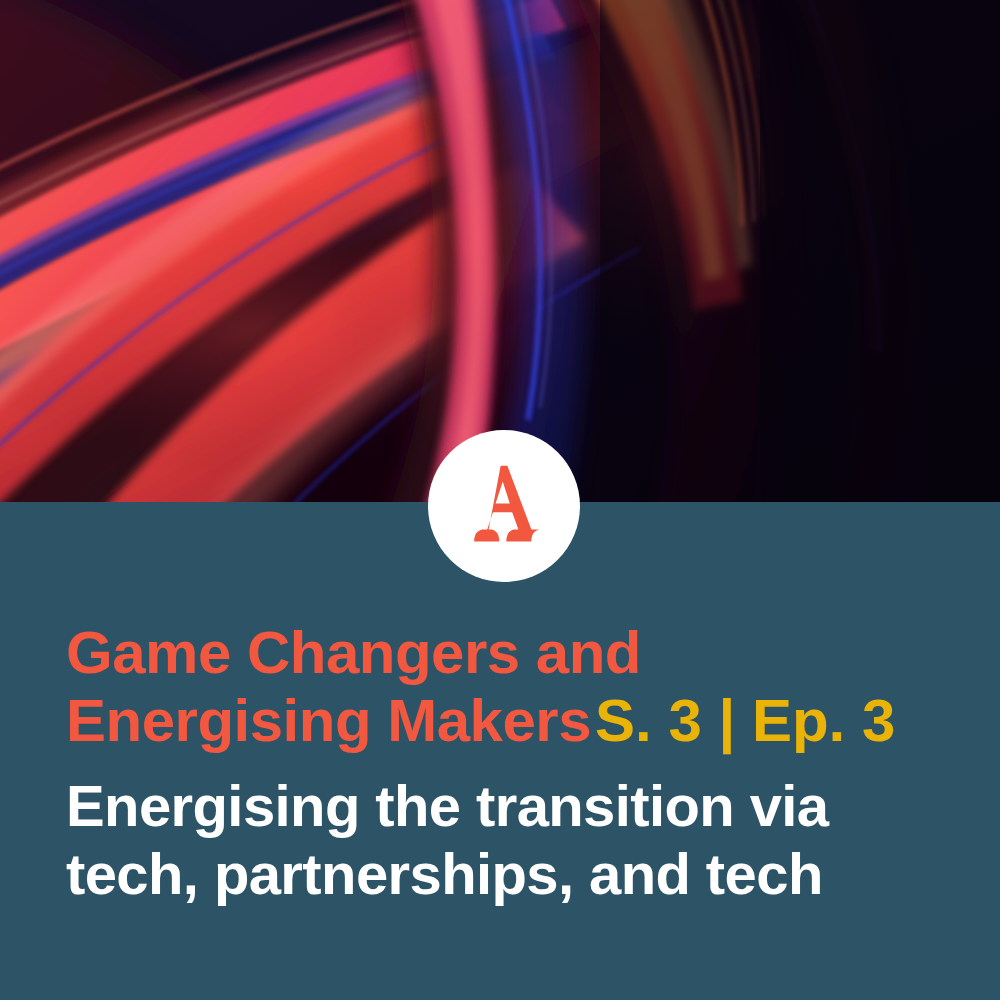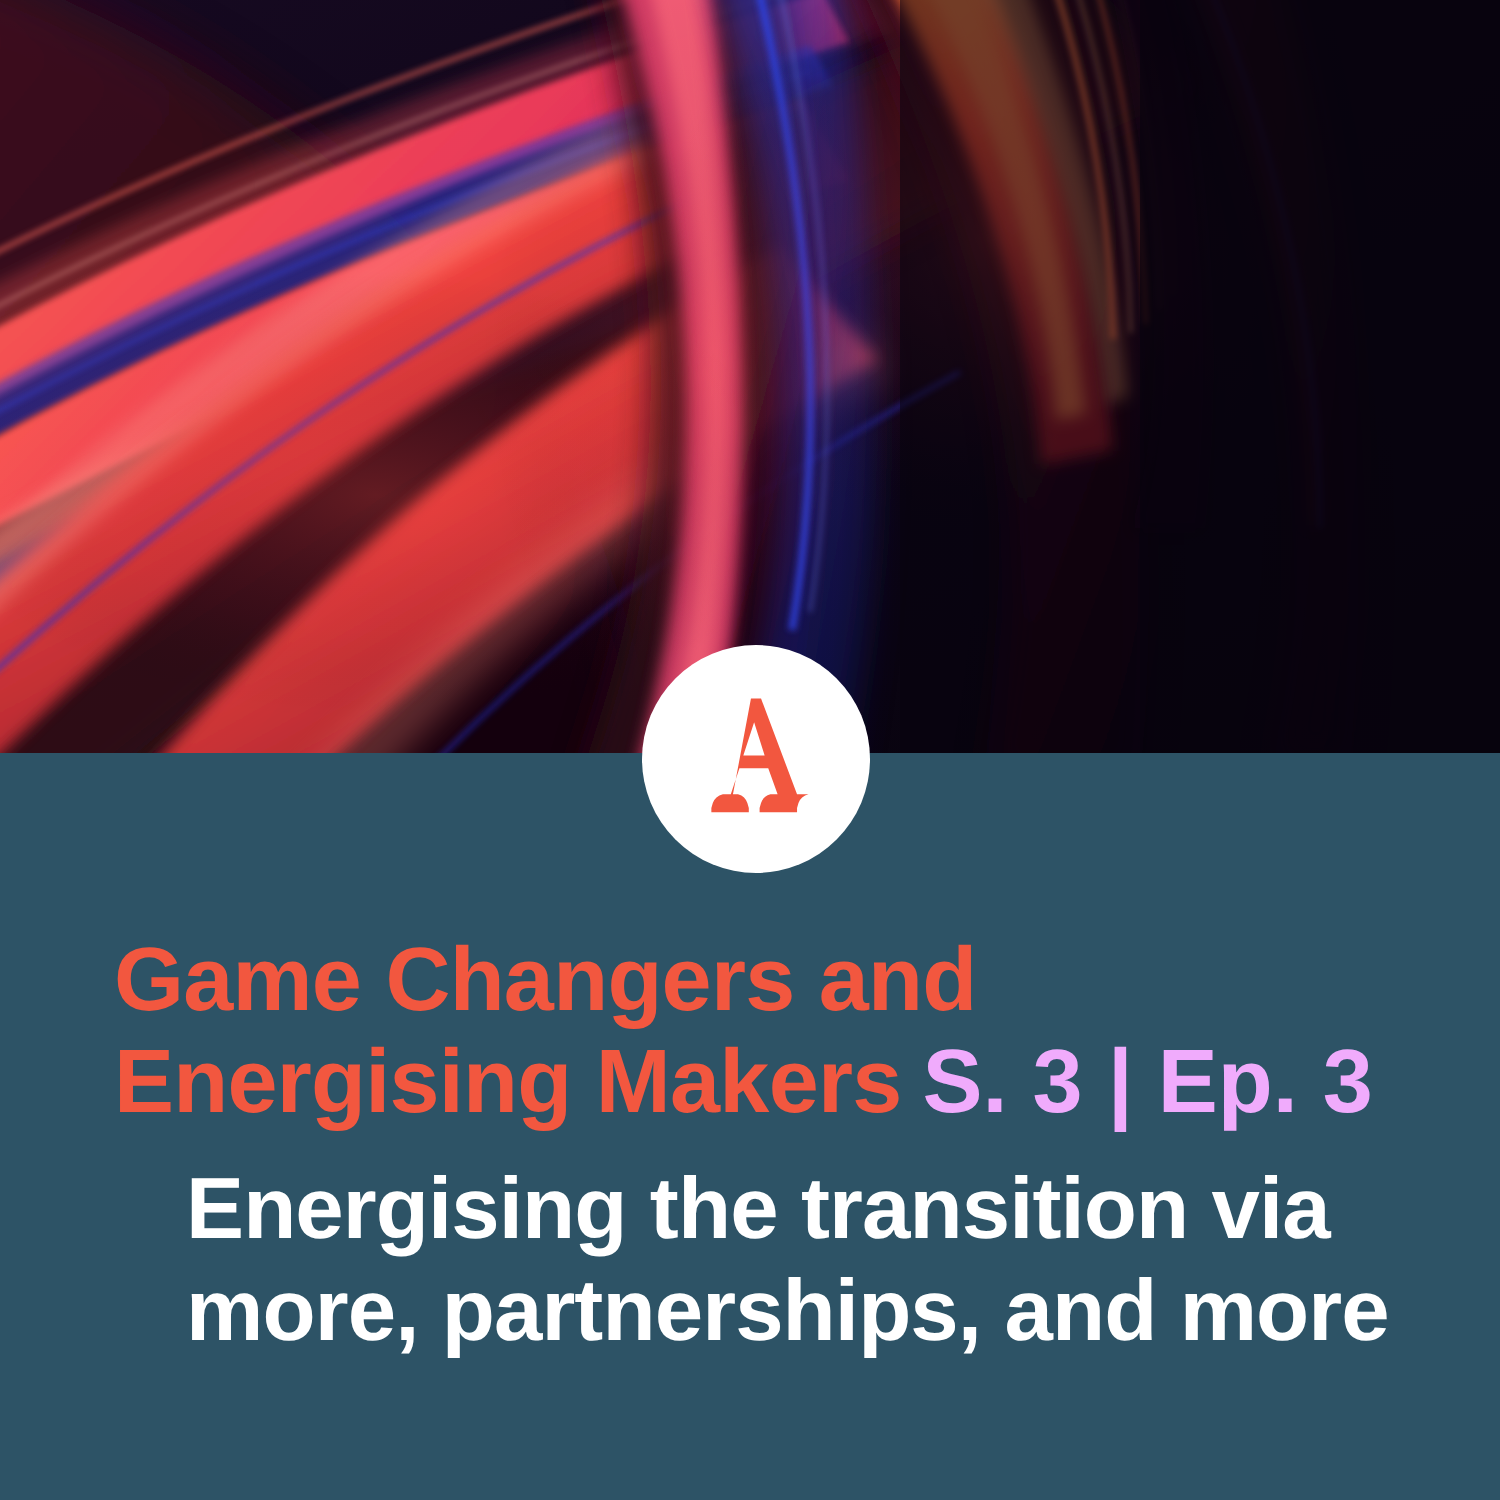--- a/index.html
+++ b/index.html
@@ -61,54 +61,54 @@
   }
   .logo-badge svg {
     display: block;
     width: 96px;
     height: 96px;
   }
 
   
   .text-block {
     position: absolute;
-    left: 76px;
+    left: 66px;
     top: 620px;
     width: 880px;
     z-index: 6;
   }
 
   .show-line {
     margin: 0;
     font-size: 60px;
     font-weight: 700;
     line-height: 1.10;
     letter-spacing: -0.5px;
     color: #f2573f;
     white-space: nowrap;
   }
   .show-line.second {
     margin-top: 2px;
   }
   .episode-tag {
-    color: #f0abfc;
+    color: #eab308;
     font-weight: 700;
     letter-spacing: 0px;
-    margin-left: 14px;
+    margin-left: 4px;
   }
 
   .episode-title {
     margin: 18px 0 0 0;
     font-size: 58px;
     font-weight: 700;
     line-height: 1.18;
     letter-spacing: -0.6px;
     color: #ffffff;
   }
-  .episode-title .tline { display: block; white-space: nowrap; margin-left: 48px; }
+  .episode-title .tline { display: block; white-space: nowrap; }
 </style>
 </head>
 <body>
 
 <div class="cover">
 
   <div class="artwork">
     <svg viewBox="0 0 1000 502" preserveAspectRatio="none" aria-hidden="true">
       <defs>
         <linearGradient id="gBg" x1="0" y1="0" x2="1" y2="1">
@@ -262,18 +262,18 @@
     <div class="show-line">
       <span>Game Changers and</span>
     </div>
 
     <div class="show-line second">
       <span>Energising Makers</span><span class="episode-tag">S. 3 | Ep. 3</span>
     </div>
 
     <div class="episode-title">
       <span class="tline">Energising the transition via</span>
-      <span class="tline">more, partnerships, and more</span>
+      <span class="tline">tech, partnerships, and tech</span>
     </div>
 
   </div>
 
 </div>
 
 </body></html>

